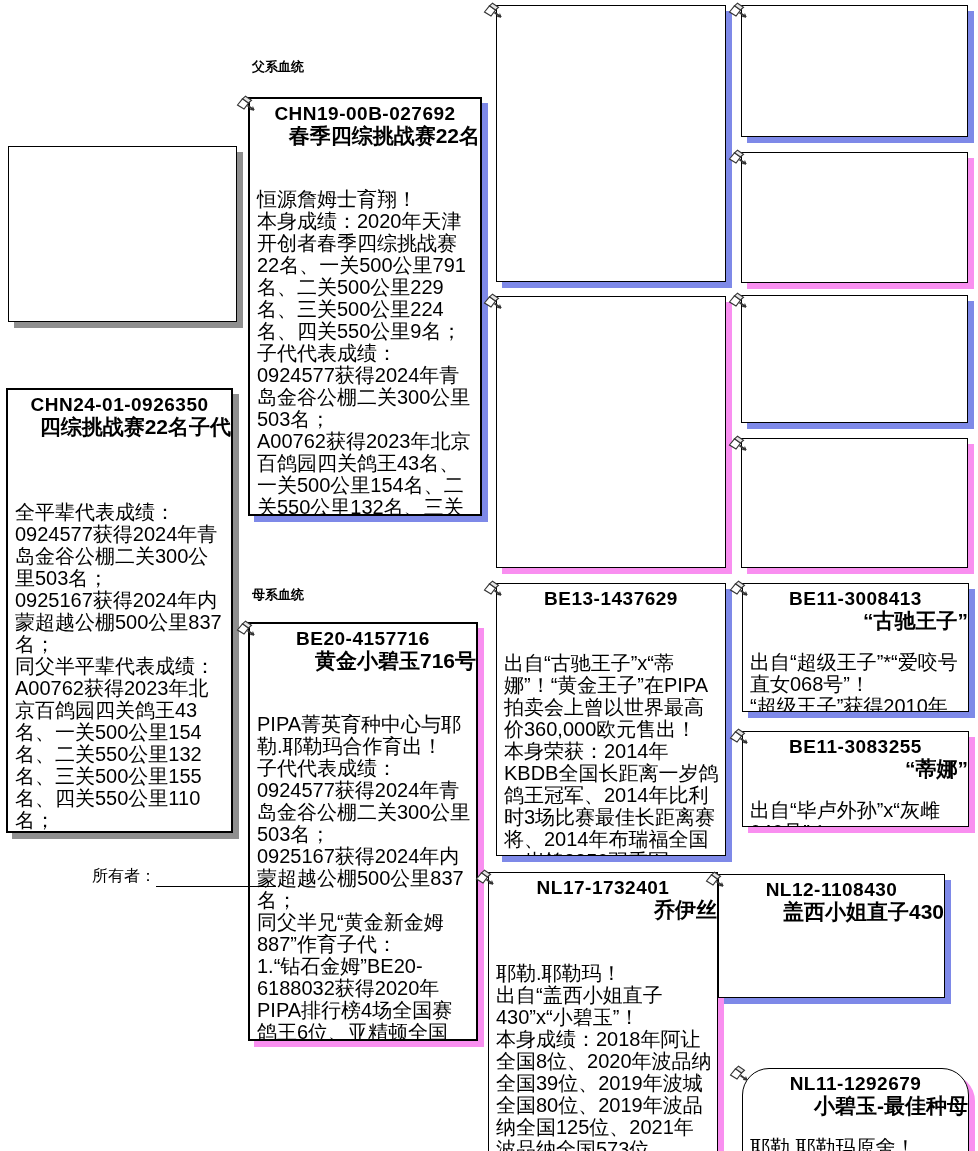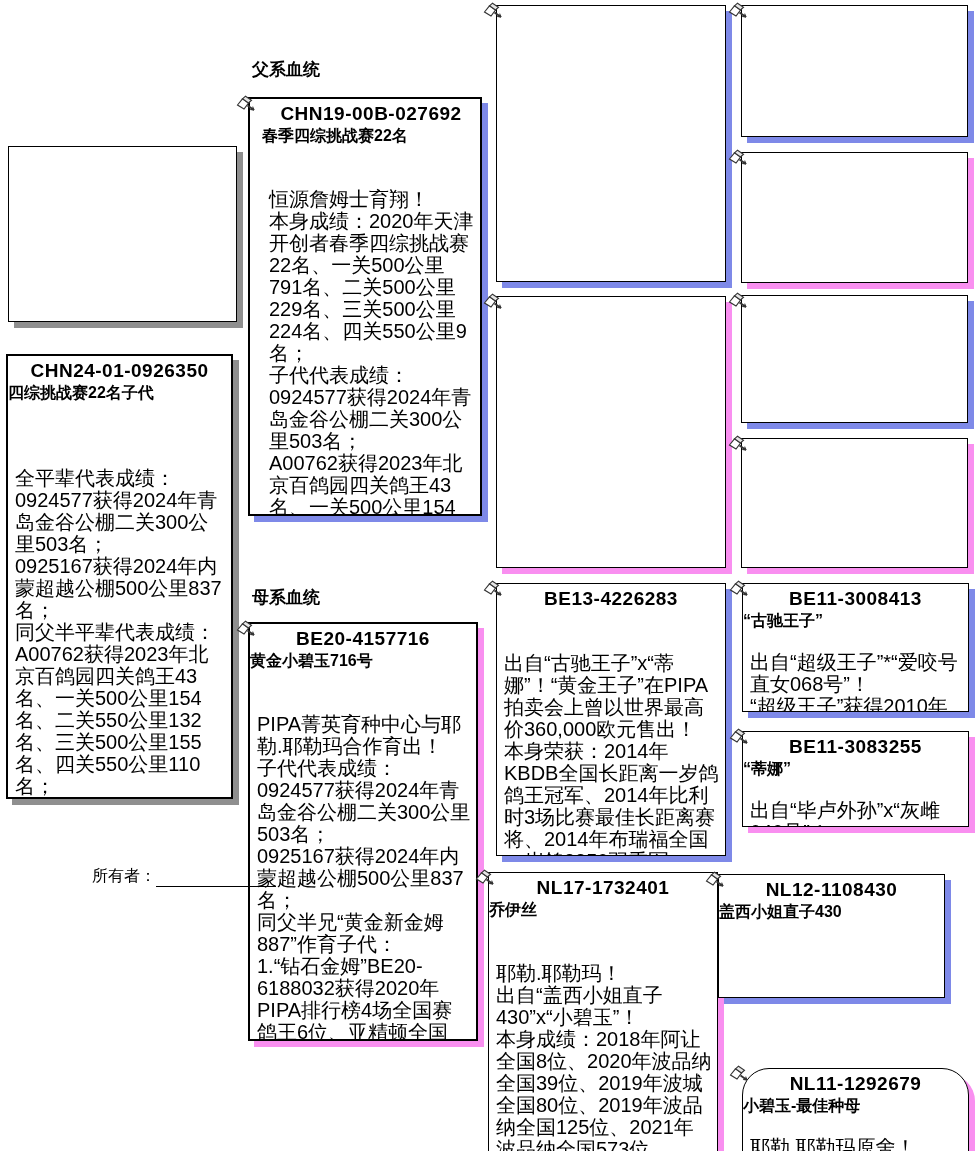--- a/index.html
+++ b/index.html
@@ -4,58 +4,58 @@
 <style>
   html,body { margin:0; padding:0; background:#fff; }
   body { font-family:"Liberation Sans","DejaVu Sans",sans-serif; color:#000; }
   .stage { position:relative; width:978px; height:1151px; background:#fff; overflow:hidden; }
 
   .box { position:absolute; background:#fff; border:1px solid #000; box-sizing:border-box; }
   .box.thick { border-width:2px; }
   .box .content { width:100%; height:100%; overflow:hidden; }
 
   .ring  { font-weight:bold; font-size:19px; line-height:22px; text-align:center; margin-top:4px; letter-spacing:0.5px; }
-  .bname { font-weight:bold; font-size:16px; line-height:21px; text-align:left; }
+  .bname { font-weight:bold; font-size:21px; line-height:21px; text-align:right; }
   .gap-lg { height:64px; } .gap-md { height:42px; } .gap-sm { height:20px; }
   .btext { font-size:20px; line-height:22px; padding:0 5px 0 7px; white-space:pre-line; text-align:left; }
 
   .pin { position:absolute; left:-15px; top:-4px; width:22px; height:20px; z-index:3; }
   .pin svg { display:block; }
 
-  .blood-label { position:absolute; font-weight:bold; font-size:17px; }
+  .blood-label { position:absolute; font-weight:bold; font-size:13px; }
   .owner-line  { position:absolute; font-size:16px; }
   .owner-blank { display:inline-block; width:120px; height:1.05em; border-bottom:1px solid #000; vertical-align:bottom; }
 </style>
 </head>
 <body>
 
 <div class="stage">
 
   <div class="blood-label" style="left:252px;top:58px;">父系血统</div>
   <div class="blood-label" style="left:252px;top:586px;">母系血统</div>
 
   <div class="box neutral" style="left: 8px; top: 146px; width: 229px; height: 176px; box-shadow: rgb(143, 143, 143) 6px 6px 0px;">
     <div class="content"></div>
   </div>
 
-  <div class="box thick neutral" style="left: 6px; top: 354px; width: 227px; height: 445px; box-shadow: rgb(143, 143, 143) 6px 6px 0px;">
+  <div class="box thick neutral" style="left: 6px; top: 388px; width: 227px; height: 445px; box-shadow: rgb(143, 143, 143) 6px 6px 0px;">
     <div class="content">
       <div class="ring">CHN24-01-0926350</div>
       <div class="bname">四综挑战赛22名子代</div>
       <div class="gap-lg"></div>
       <div class="btext">全平辈代表成绩：
 0924577获得2024年青岛金谷公棚二关300公里503名；
 0925167获得2024年内蒙超越公棚500公里837名；
 同父半平辈代表成绩：
 A00762获得2023年北京百鸽园四关鸽王43名、一关500公里154名、二关550公里132名、三关500公里155名、四关550公里110名；
 K00721获得2023年春季唐山阳光四关鸽王136名、第二关550公里397名、第三关550公里177名、第四关500公里85名；</div>
     </div>
   </div>
 
-  <div class="box thick paternal" style="left: 248px; top: 97px; width: 234px; height: 419px; box-shadow: rgb(126, 137, 232) 6px 6px 0px; padding-left: 12px;">
+  <div class="box thick paternal" style="left: 248px; top: 97px; width: 234px; height: 419px; box-shadow: rgb(126, 137, 232) 6px 6px 0px;">
     <span class="pin">
         <svg width="22" height="20" viewBox="0 0 22 20">
           <path d="M2.5 10 L7.5 3.8 L13.5 8 L9 14 Z" fill="#ffffff" stroke="#333" stroke-width="1.1"></path>
           <path d="M7.5 3.8 L10.5 1.2 L16.5 5.2 L13.5 8 Z" fill="#e6e6e6" stroke="#333" stroke-width="1.1"></path>
           <path d="M12.5 10.5 L19 15" stroke="#333" stroke-width="1.8" fill="none"></path>
           <path d="M19 15 L15.2 14.4 M19 15 L17.6 11.6" stroke="#333" stroke-width="1.1" fill="none"></path>
         </svg>
       </span>
     <div class="content">
       <div class="ring">CHN19-00B-027692</div>
@@ -118,21 +118,21 @@
   <div class="box paternal" style="left: 496px; top: 583px; width: 230px; height: 273px; box-shadow: rgb(126, 137, 232) 6px 6px 0px;">
     <span class="pin">
         <svg width="22" height="20" viewBox="0 0 22 20">
           <path d="M2.5 10 L7.5 3.8 L13.5 8 L9 14 Z" fill="#ffffff" stroke="#333" stroke-width="1.1"></path>
           <path d="M7.5 3.8 L10.5 1.2 L16.5 5.2 L13.5 8 Z" fill="#e6e6e6" stroke="#333" stroke-width="1.1"></path>
           <path d="M12.5 10.5 L19 15" stroke="#333" stroke-width="1.8" fill="none"></path>
           <path d="M19 15 L15.2 14.4 M19 15 L17.6 11.6" stroke="#333" stroke-width="1.1" fill="none"></path>
         </svg>
       </span>
     <div class="content">
-      <div class="ring">BE13-4226283</div>
+      <div class="ring">BE13-1437629</div>
       <div class="gap-md"></div>
       <div class="btext">出自“古驰王子”x“蒂娜”！“黄金王子”在PIPA拍卖会上曾以世界最高价360,000欧元售出！
 本身荣获：2014年KBDB全国长距离一岁鸽鸽王冠军、2014年比利时3场比赛最佳长距离赛将、2014年布瑞福全国一岁鸽3850羽季军；
 欧洲孙代代表成绩：</div>
     </div>
   </div>
   <div class="box maternal" style="left: 488px; top: 872px; width: 230px; height: 305px; box-shadow: rgb(249, 143, 240) 6px 6px 0px;">
     <span class="pin">
         <svg width="22" height="20" viewBox="0 0 22 20">
           <path d="M2.5 10 L7.5 3.8 L13.5 8 L9 14 Z" fill="#ffffff" stroke="#333" stroke-width="1.1"></path>

